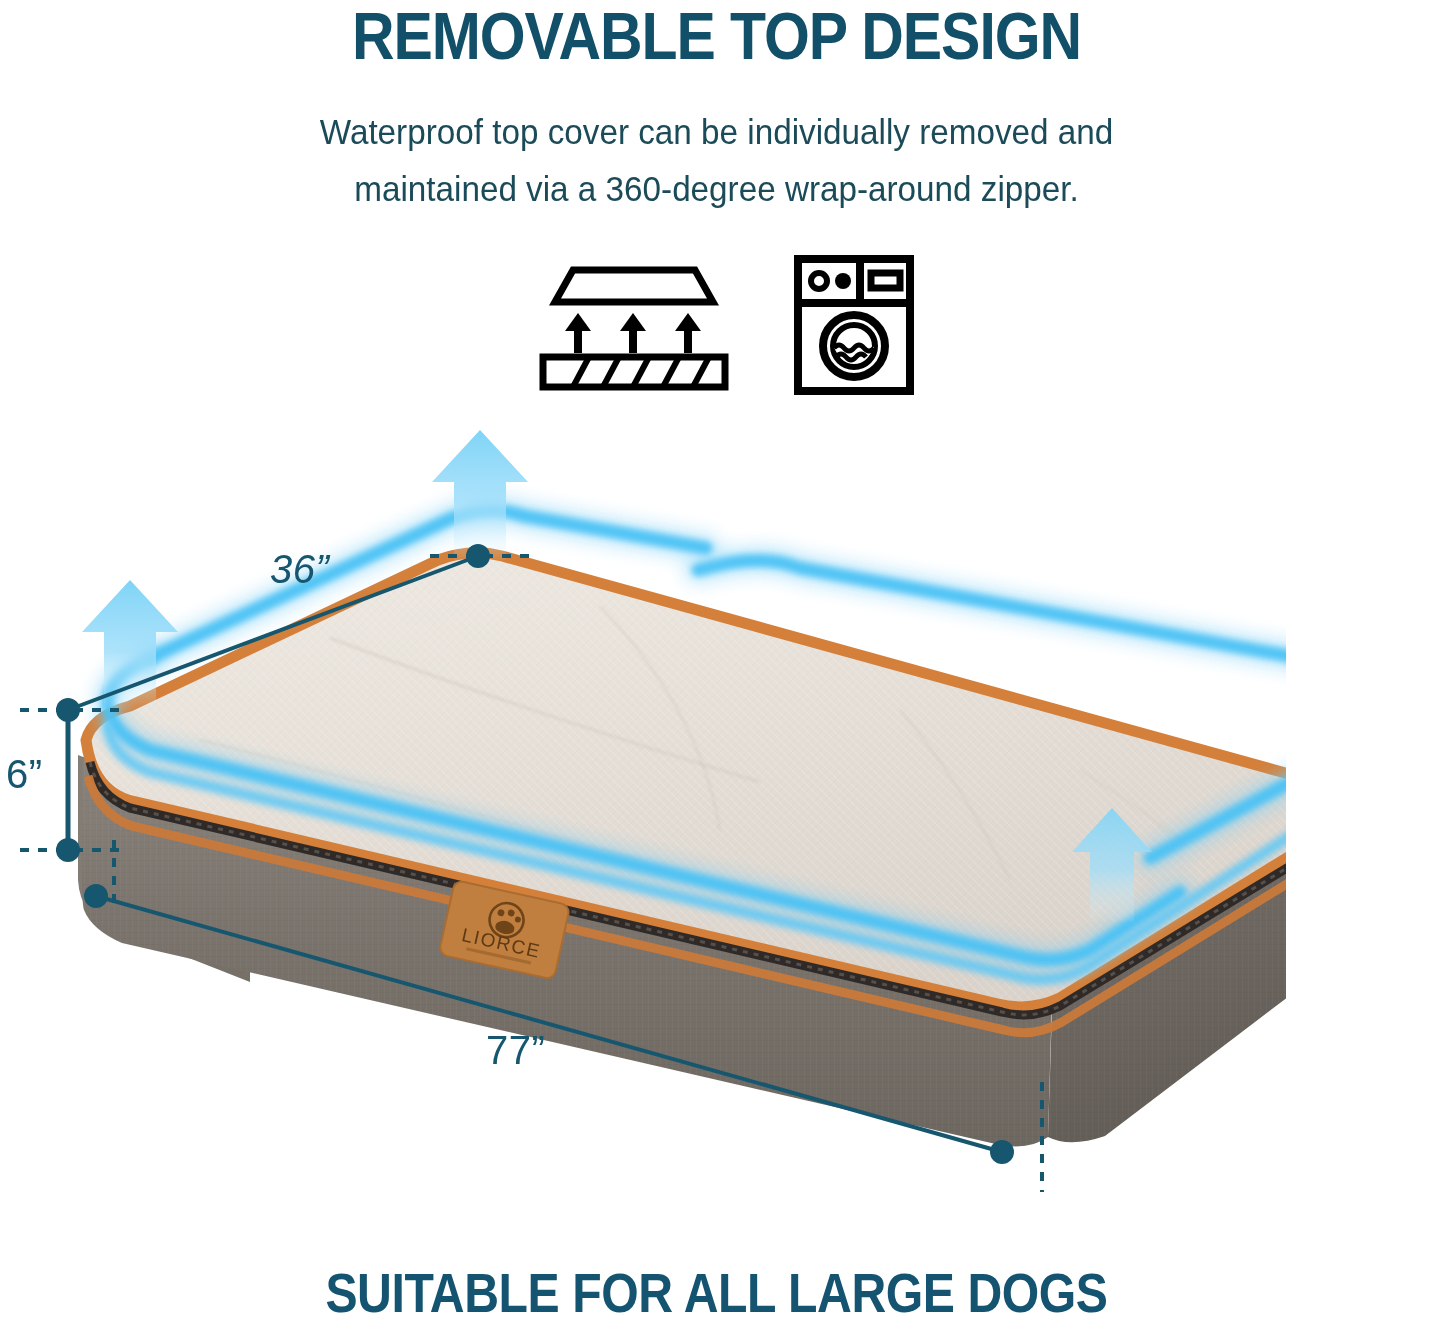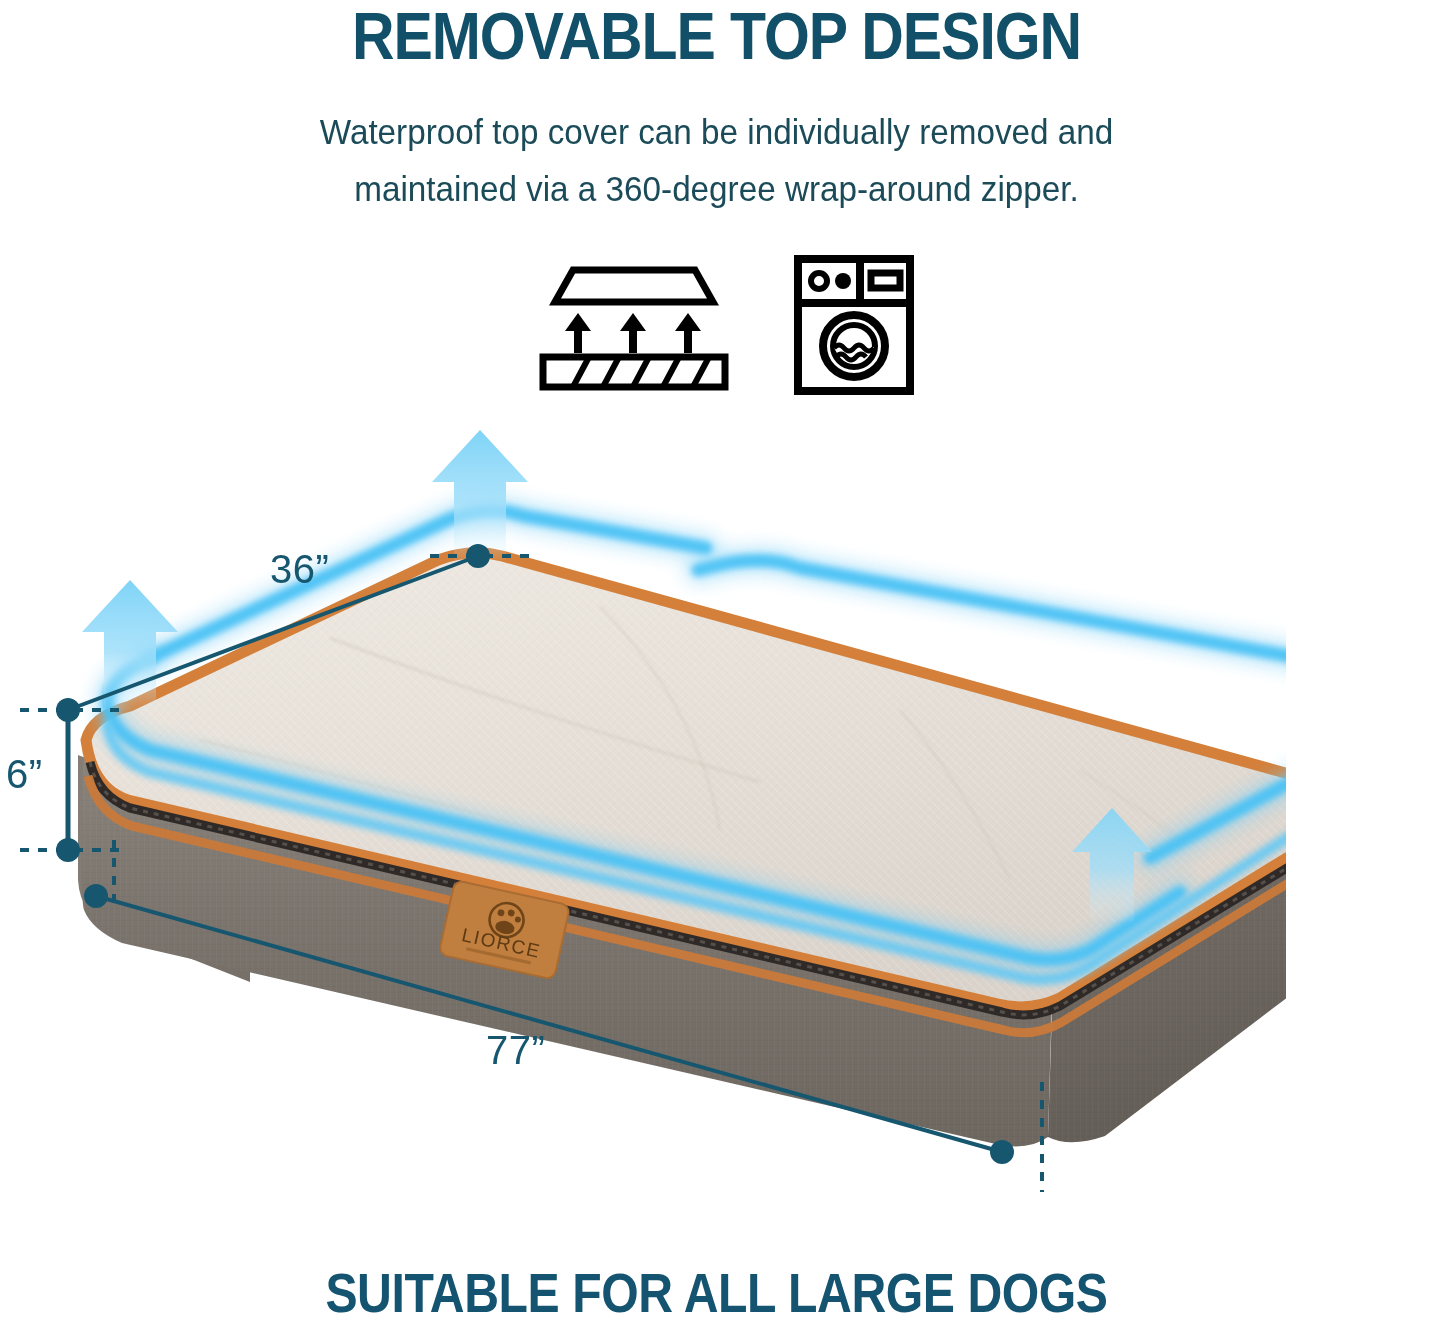--- a/index.html
+++ b/index.html
@@ -86,21 +86,21 @@
   .stage svg { display: block; }
 
   
   .dim {
     position: absolute;
     color: #16576f;
     font-size: 40px;
     font-family: "Liberation Sans", sans-serif;
     letter-spacing: 0.5px;
   }
-  .dim-36 { left: 270px; top: 547px; }
+  .dim-36 { left: 270px; top: 547px; font-style: italic; }
   .dim-6  { left: 6px;   top: 752px; }
   .dim-53 { left: 486px; top: 1028px; }
 </style>
 </head>
 <body>
 
 <div id="page">
 
   <div class="headline">REMOVABLE TOP DESIGN</div>
 

